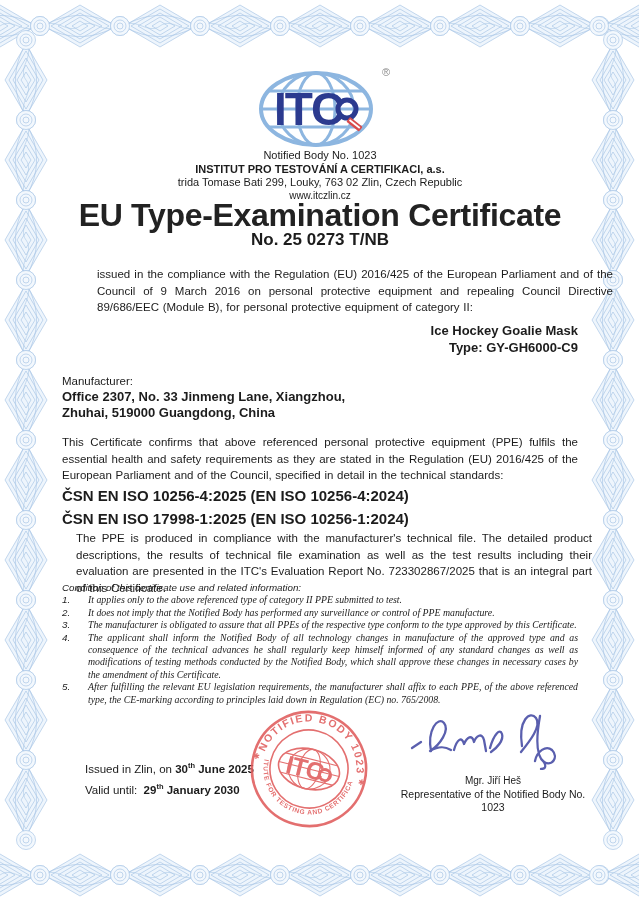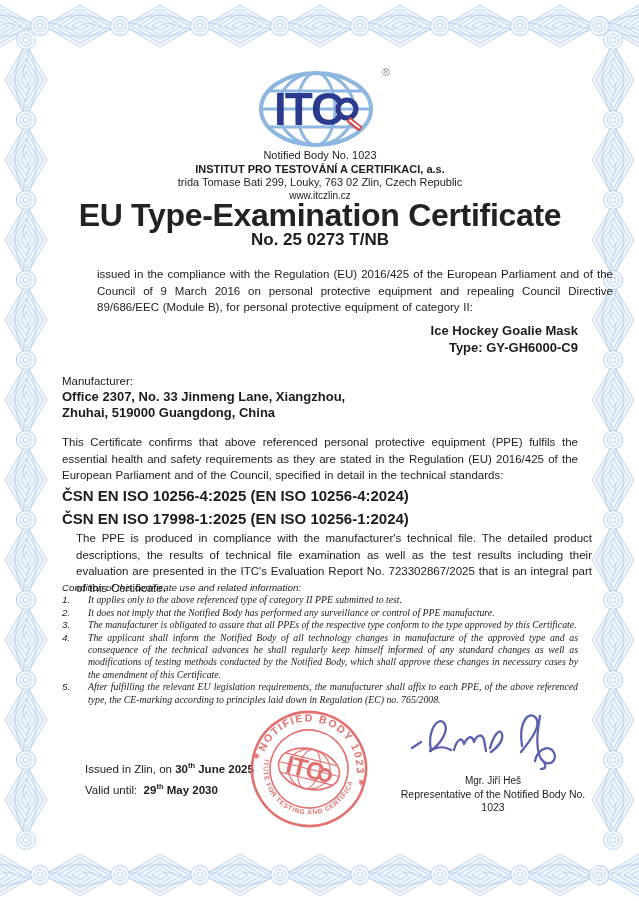--- a/index.html
+++ b/index.html
@@ -187,21 +187,21 @@
       <div class="cond-text">The applicant shall inform the Notified Body of all technology changes in manufacture of the approved type and as consequence of the technical advances he shall regularly keep himself informed of any standard changes as well as modifications of testing methods conducted by the Notified Body, which shall approve these changes in necessary cases by the amendment of this Certificate.</div>
     </div>
     <div class="cond-row">
       <div class="cond-num">5.</div>
       <div class="cond-text">After fulfilling the relevant EU legislation requirements, the manufacturer shall affix to each PPE, of the above referenced type, the CE-marking according to principles laid down in Regulation (EC) no. 765/2008.</div>
     </div>
   </div>
 
   <div class="abs content-z dates" style="left:85px;top:757px;">
     <div><span>Issued in Zlin, on </span><b><span>30</span><sup>th</sup><span> June 2025</span></b></div>
-    <div><span>Valid until:  </span>&nbsp;<b><span>29</span><sup>th</sup><span> May 2030</span></b></div>
+    <div><span>Valid until:  </span>&nbsp;<b><span>29</span><sup>th</sup><span> January 2030</span></b></div>
   </div>
 
   <div class="abs content-z" style="left:238px;top:698px;">
     <svg width="142" height="142" viewBox="0 0 142 142">
       <g transform="rotate(14 71 71)" stroke="#e05c5c" fill="none" opacity="0.88">
         <circle cx="71" cy="71" r="57" stroke-width="2.6"></circle>
         <circle cx="71" cy="71" r="39" stroke-width="1.6"></circle>
         <defs>
           <path id="arcTop" d="M 23.5 71 A 47.5 47.5 0 0 1 118.5 71"></path>
           <path id="arcBot" d="M 25.5 71 A 45.5 45.5 0 0 0 116.5 71"></path>

